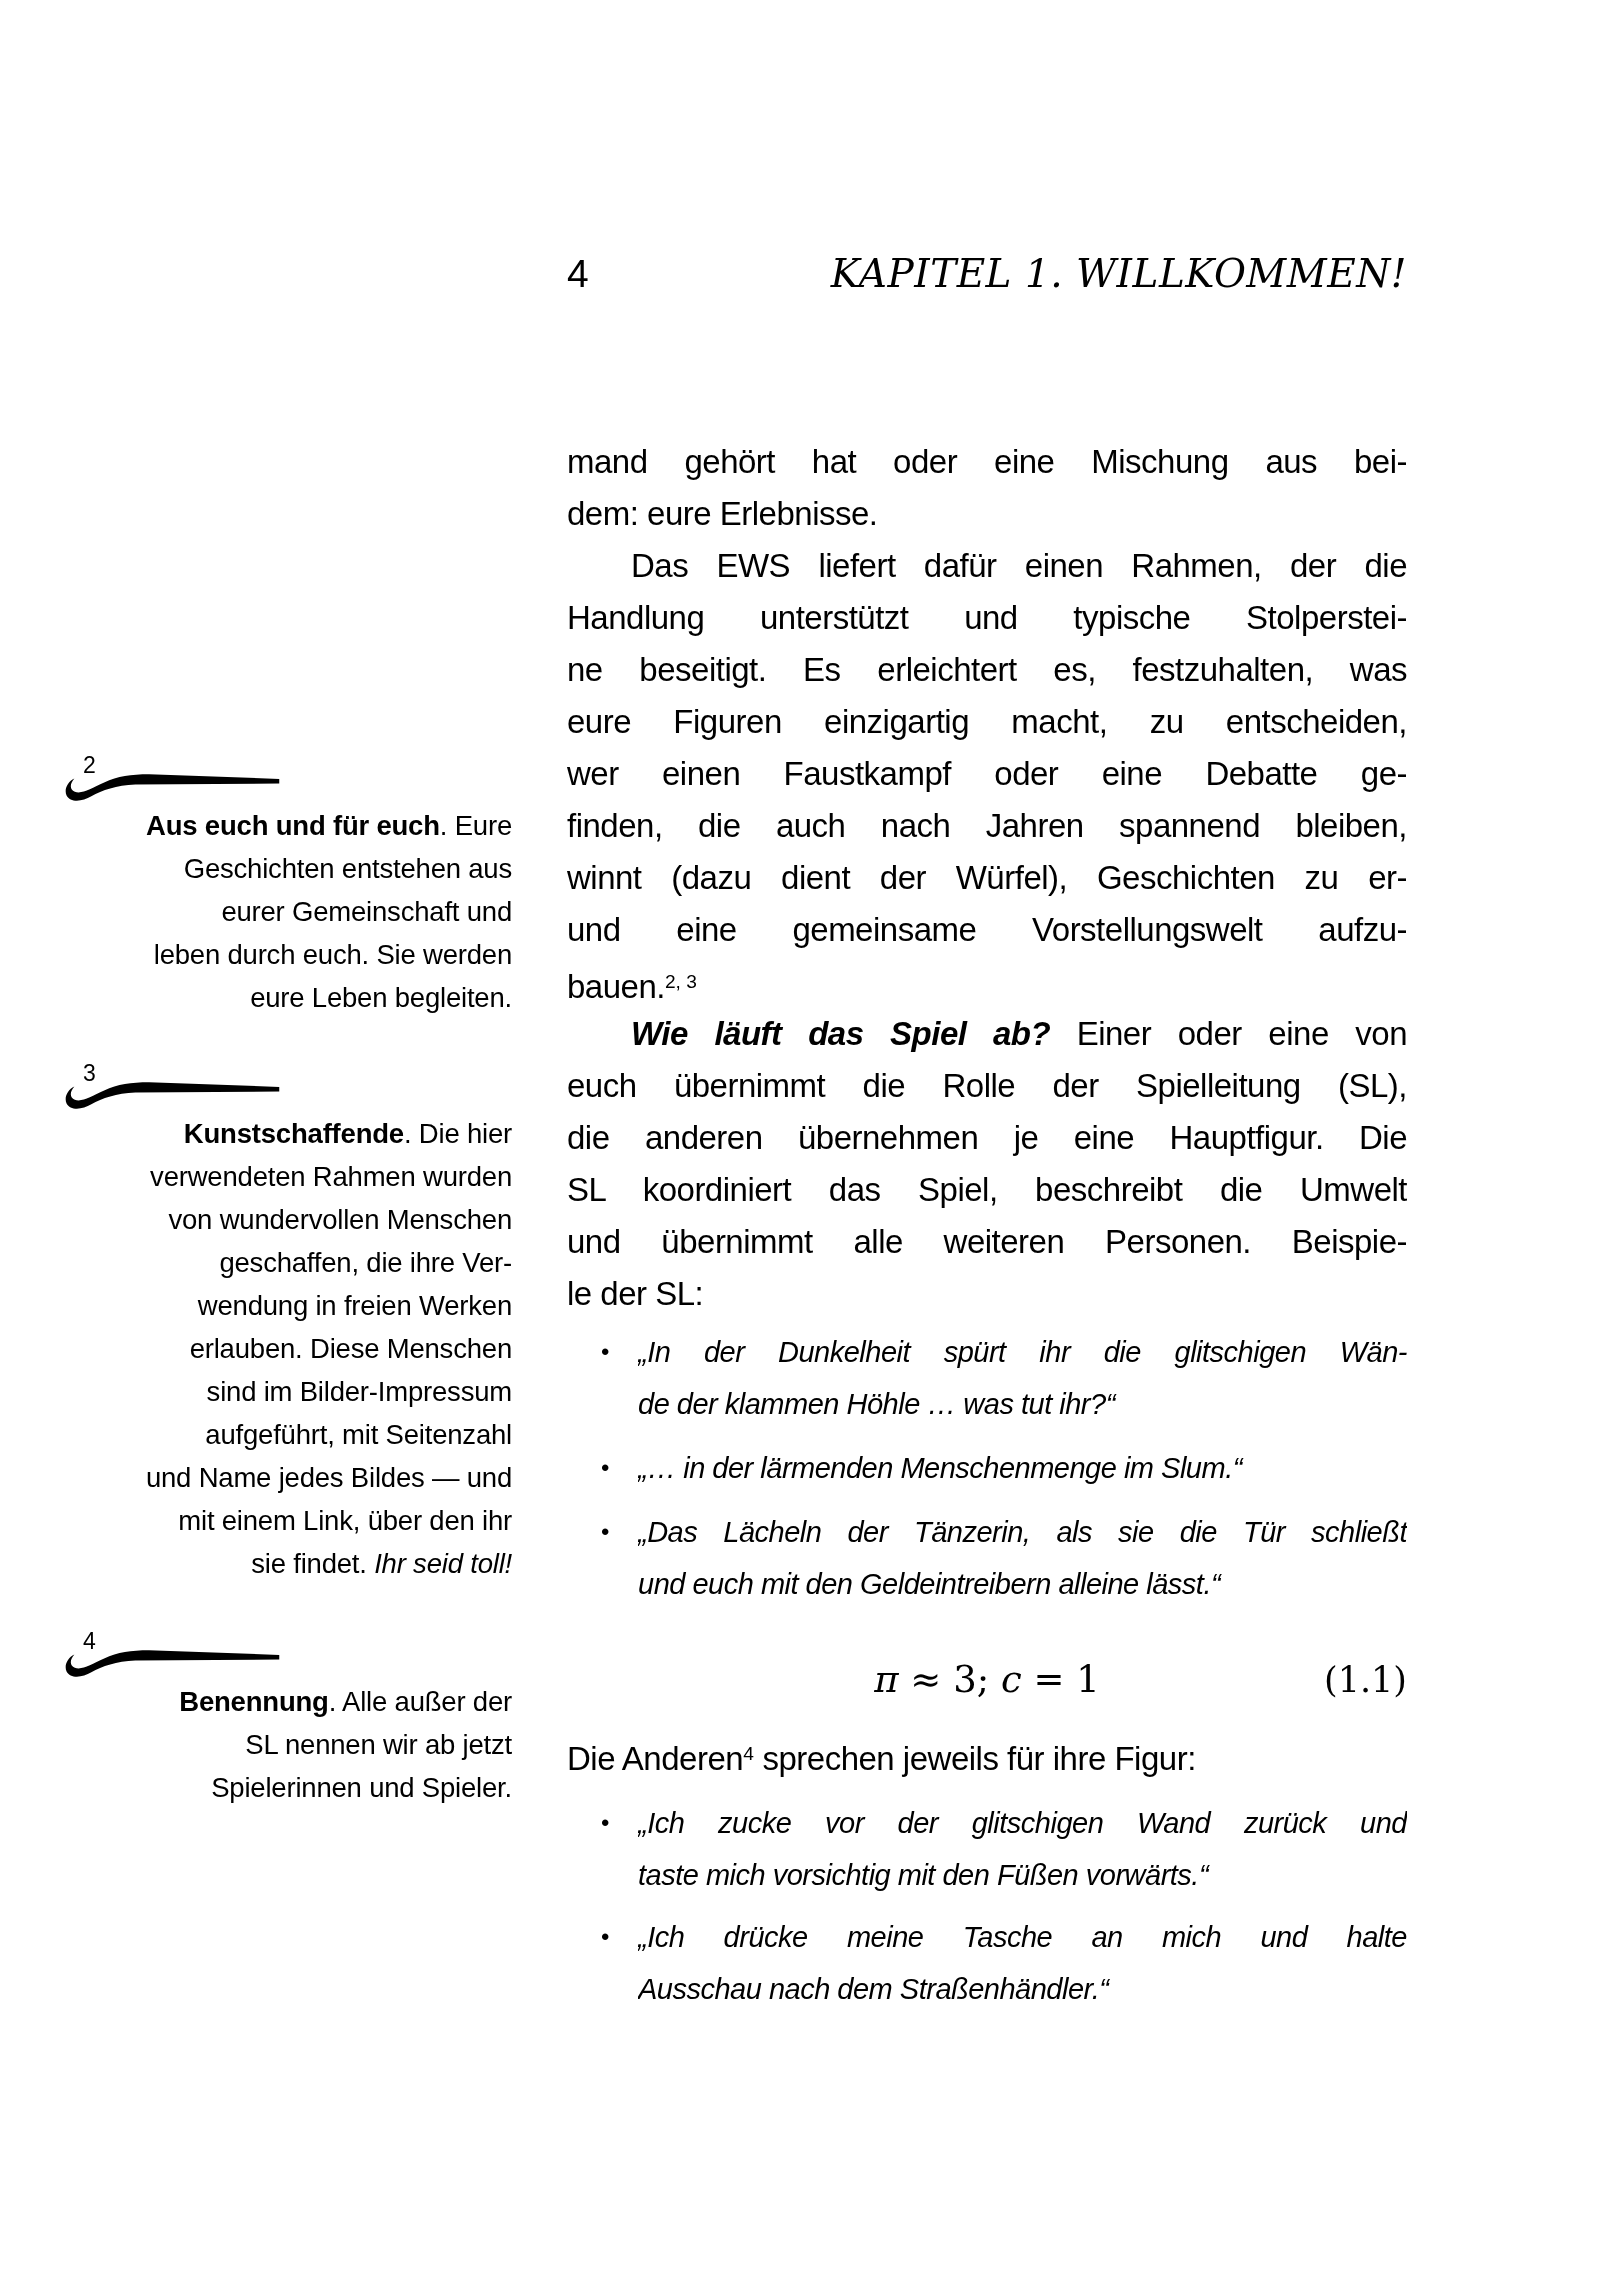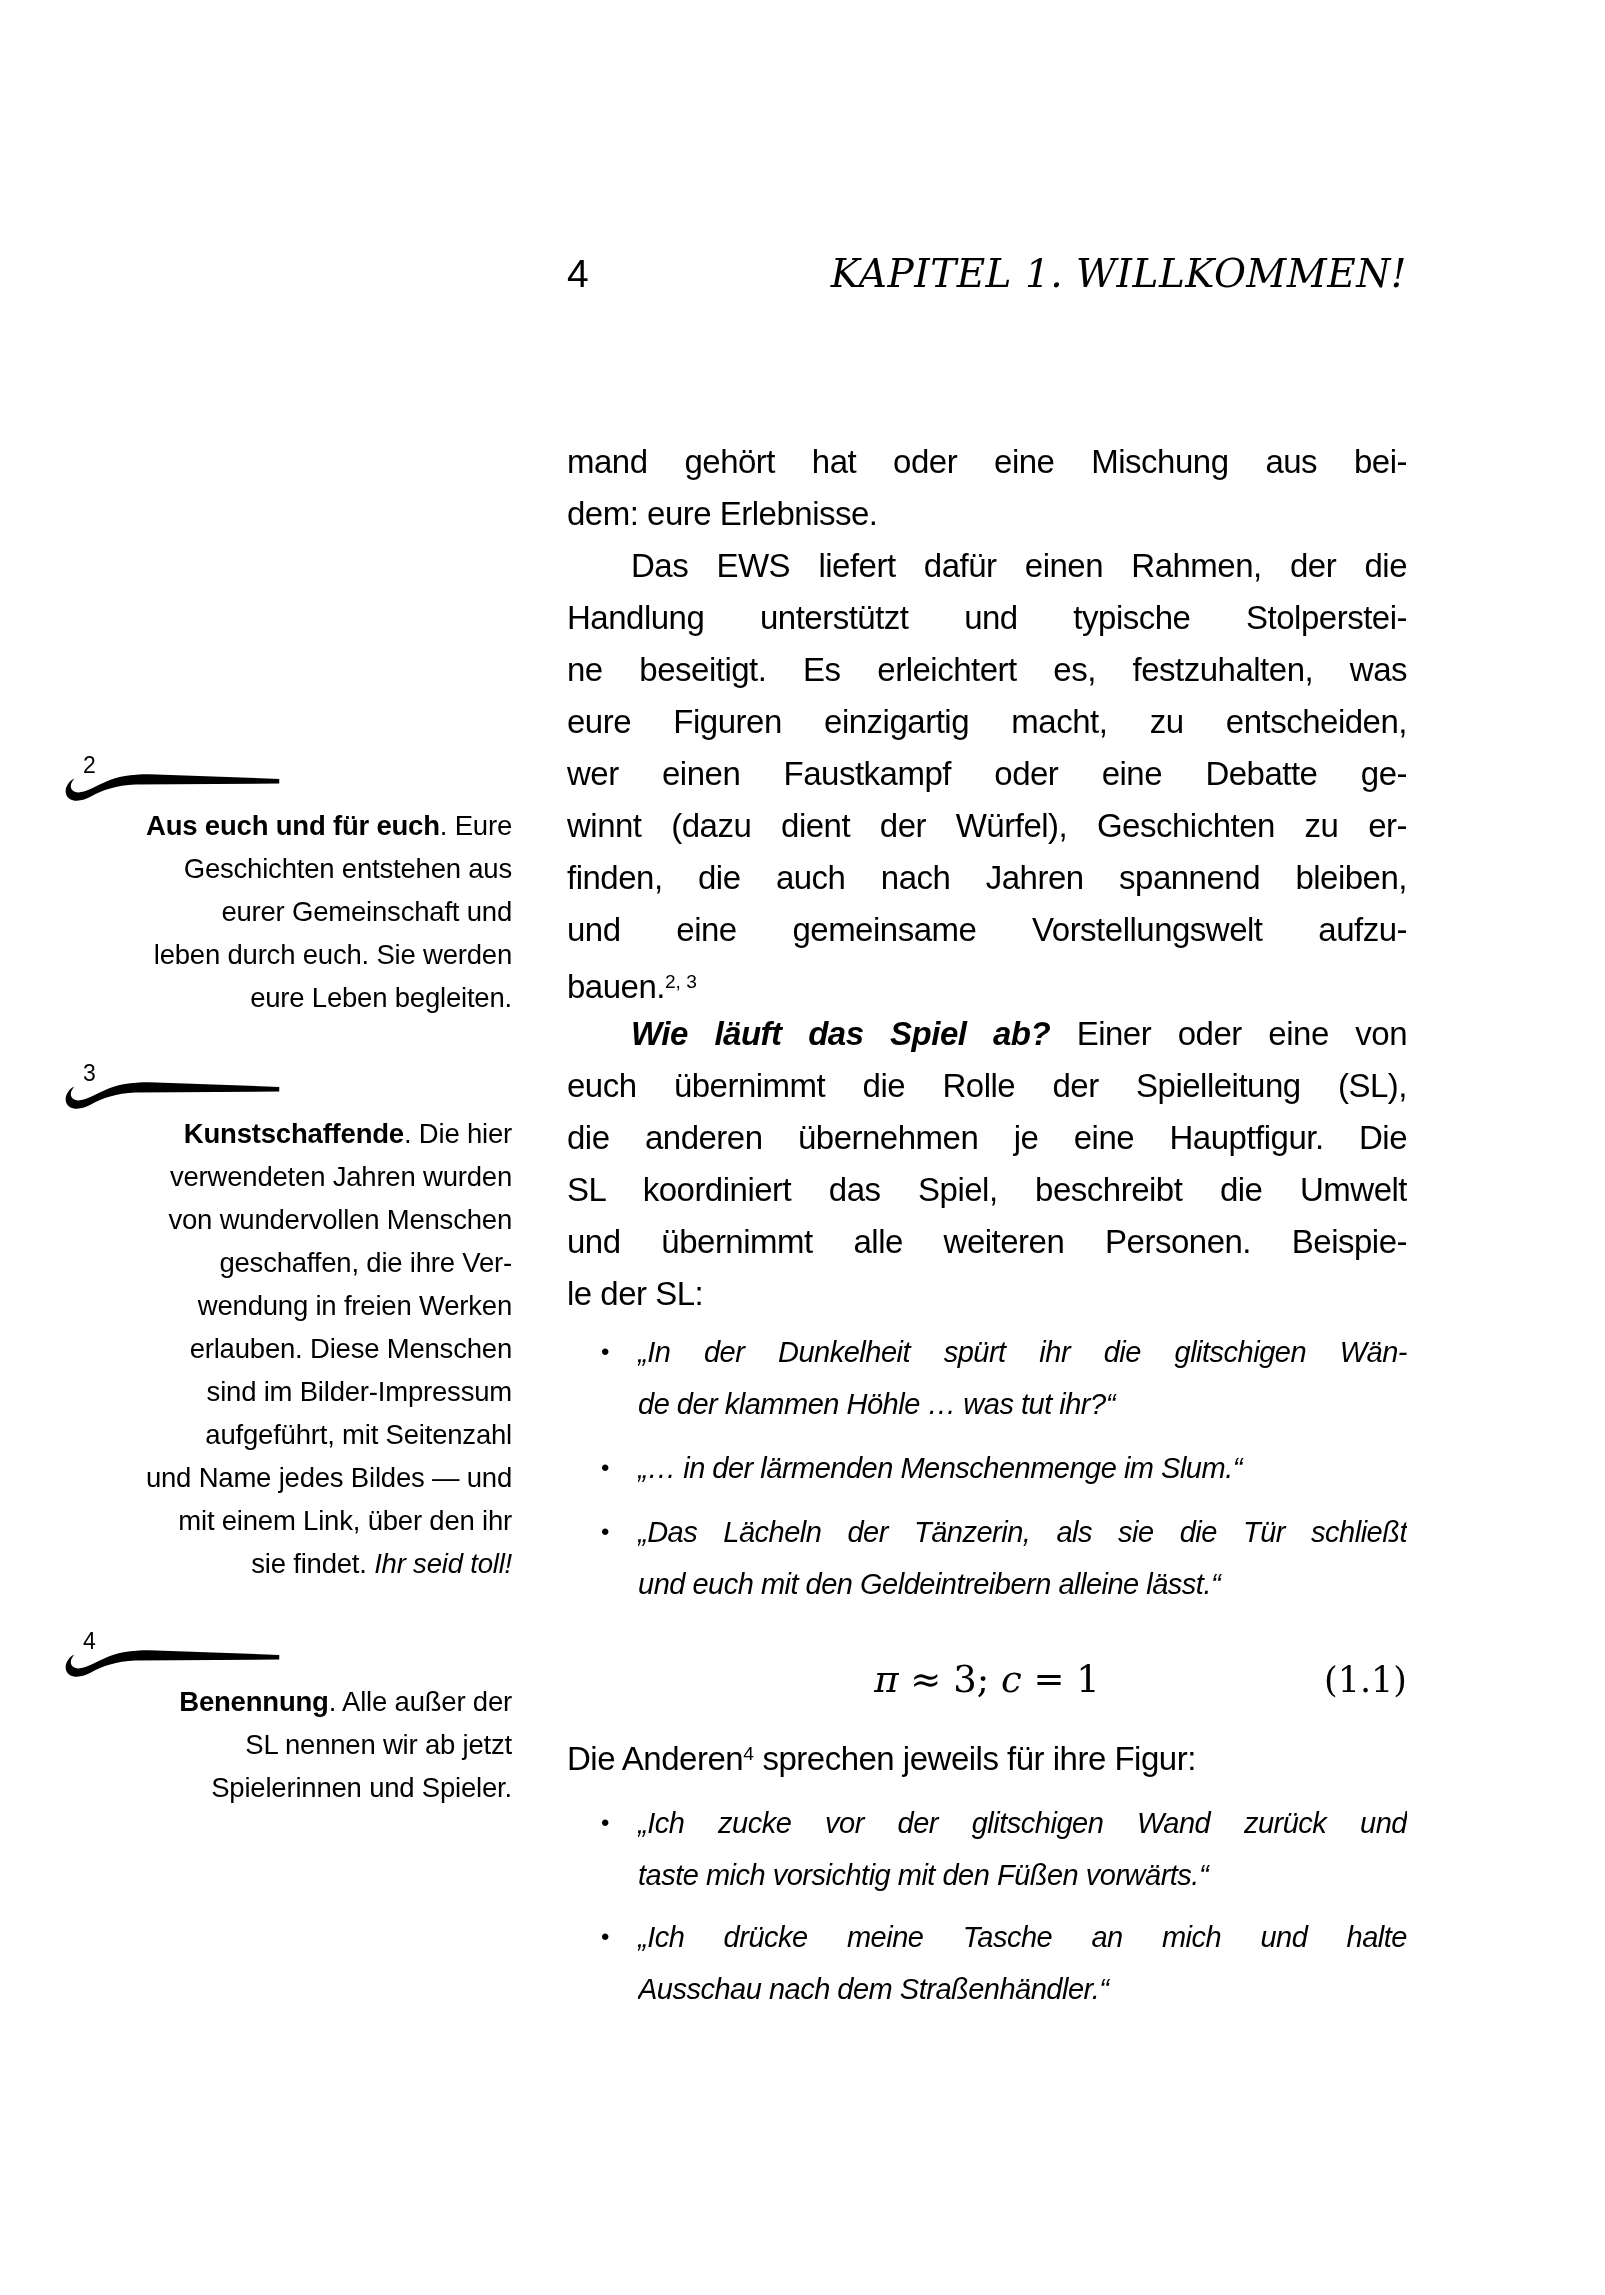--- a/index.html
+++ b/index.html
@@ -79,21 +79,21 @@
     <div class="note note-1">
       <div class="orn">
   <svg viewBox="0 0 480 85" xmlns="http://www.w3.org/2000/svg" preserveAspectRatio="none">
     <path fill="#000" d="M474,26 L474,36 L160,38 C118,40 88,50 64,64 C44,76 18,78 10,62
       C4,49 12,32 27,25 C17,36 16,49 28,54 C44,60 64,46 92,34 C122,20 150,16 190,16 L474,26 Z"></path>
   </svg>
 <span class="orn-num">3</span>
       </div>
       <div class="note-text">
         <div class="ln"><span class="b">Kunstschaffende</span><span>. Die hier</span></div>
-        <div class="ln"><span>verwendeten Jahren wurden</span></div>
+        <div class="ln"><span>verwendeten Rahmen wurden</span></div>
         <div class="ln"><span>von wundervollen Menschen</span></div>
         <div class="ln"><span>geschaffen, die ihre Ver-</span></div>
         <div class="ln"><span>wendung in freien Werken</span></div>
         <div class="ln"><span>erlauben. Diese Menschen</span></div>
         <div class="ln"><span>sind im Bilder-Impressum</span></div>
         <div class="ln"><span>aufgeführt, mit Seitenzahl</span></div>
         <div class="ln"><span>und Name jedes Bildes — und</span></div>
         <div class="ln"><span>mit einem Link, über den ihr</span></div>
         <div class="ln"><span>sie findet. </span><span class="i">Ihr seid toll!</span></div>
       </div>
@@ -118,22 +118,22 @@
     <div class="blk blk0 blk-para">
       <div class="ln j"><span>mand gehört hat oder eine Mischung aus bei-</span></div>
       <div class="ln"><span>dem: eure Erlebnisse.</span></div>
     </div>
     <div class="blk blk1 blk-para">
       <div class="ln j ind"><span>Das EWS liefert dafür einen Rahmen, der die</span></div>
       <div class="ln j"><span>Handlung unterstützt und typische Stolperstei-</span></div>
       <div class="ln j"><span>ne beseitigt. Es erleichtert es, festzuhalten, was</span></div>
       <div class="ln j"><span>eure Figuren einzigartig macht, zu entscheiden,</span></div>
       <div class="ln j"><span>wer einen Faustkampf oder eine Debatte ge-</span></div>
+      <div class="ln j"><span>finden, die auch nach Jahren spannend bleiben,</span></div>
       <div class="ln j"><span>winnt (dazu dient der Würfel), Geschichten zu er-</span></div>
-      <div class="ln j"><span>finden, die auch nach Jahren spannend bleiben,</span></div>
       <div class="ln j"><span>und eine gemeinsame Vorstellungswelt aufzu-</span></div>
       <div class="ln"><span>bauen.</span><span class="sup">2, 3</span></div>
     </div>
     <div class="blk blk2 blk-para">
       <div class="ln j ind"><span class="bi">Wie läuft das Spiel ab?</span><span> Einer oder eine von</span></div>
       <div class="ln j"><span>euch übernimmt die Rolle der Spielleitung (SL),</span></div>
       <div class="ln j"><span>die anderen übernehmen je eine Hauptfigur. Die</span></div>
       <div class="ln j"><span>SL koordiniert das Spiel, beschreibt die Umwelt</span></div>
       <div class="ln j"><span>und übernimmt alle weiteren Personen. Beispie-</span></div>
       <div class="ln"><span>le der SL:</span></div>

